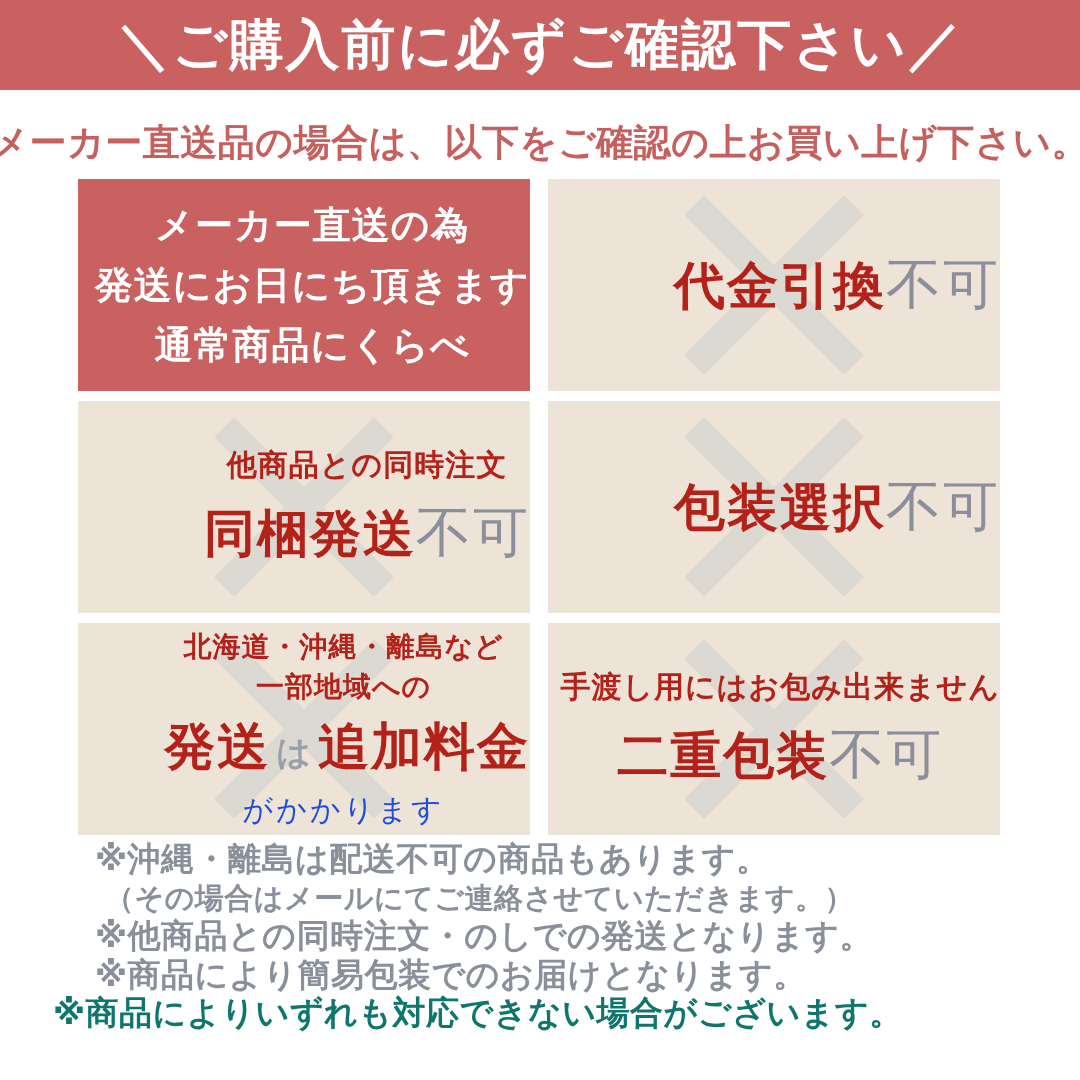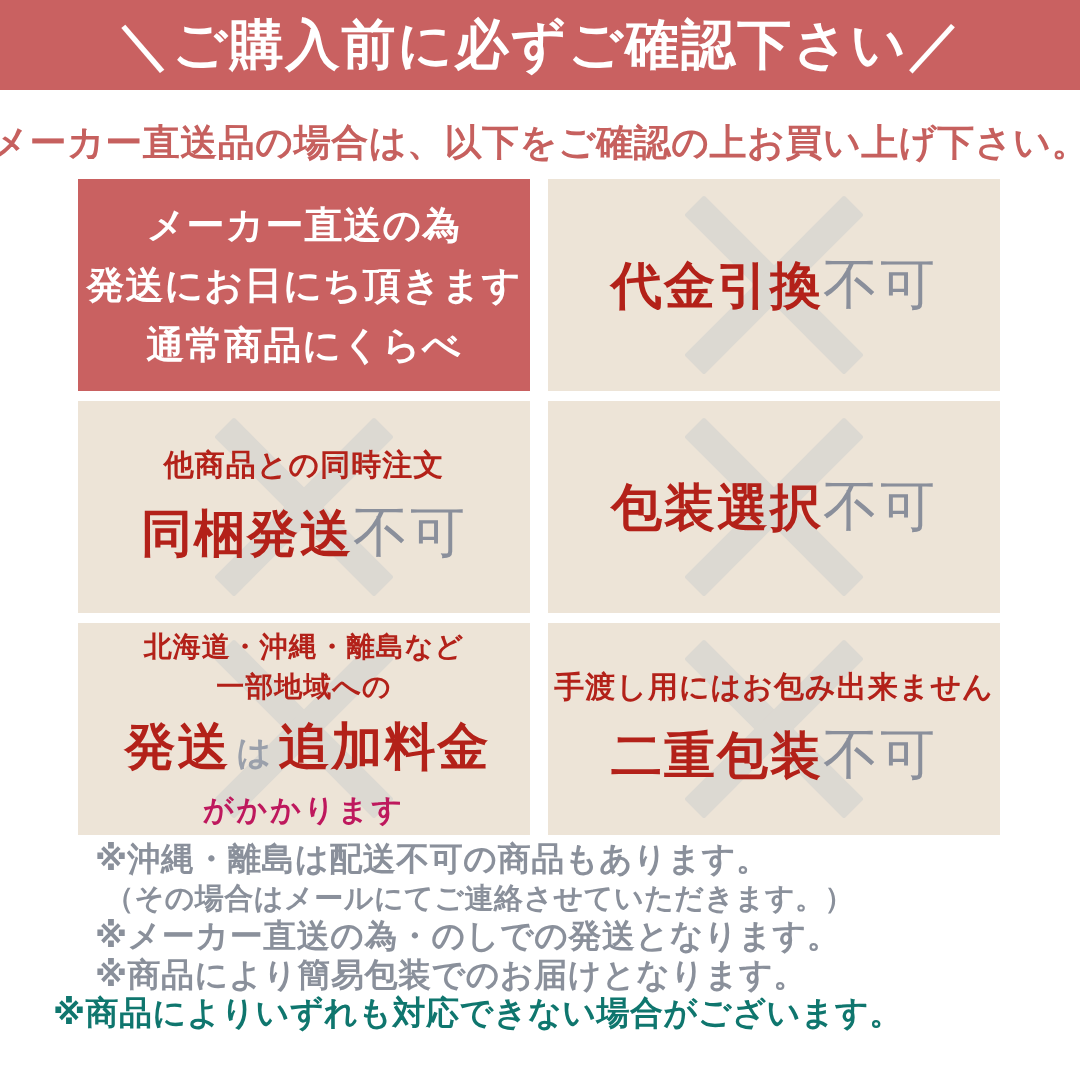--- a/index.html
+++ b/index.html
@@ -36,21 +36,21 @@
   .grid{
     position:absolute;top:179px;left:78px;
     display:grid;
     grid-template-columns:452px 452px;
     grid-template-rows:212px 212px 212px;
     column-gap:18px;row-gap:10px;
   }
   .cell{
     position:relative;
     display:flex;flex-direction:column;
-    align-items:center;justify-content:center;
+    align-items:flex-end;justify-content:center;
     overflow:hidden;
   }
   .cell.red-cell{background:#c96161;}
   .cell.beige-cell{background:#ede4d7;}
   
   .xmark{position:absolute;left:0;top:0;width:100%;height:100%;z-index:0;}
   .xmark .bar{
     position:absolute;left:50%;top:50%;
     width:226px;height:28px;
     background:#dcd9d2;border-radius:2px;
@@ -77,22 +77,22 @@
   .small-red{
     margin:0;color:#b32119;
     font-size:28px;font-weight:700;line-height:40px;
     letter-spacing:1px;white-space:nowrap;
   }
   .mid-gray{
     color:#9aa0ab;font-size:34px;font-weight:600;
     margin:0 6px;letter-spacing:1px;
   }
   .tail-gray{
-    margin:8px 0 0 0;color:#be185d;
-    font-size:30px;font-weight:700;letter-spacing:3px;white-space:nowrap;
+    margin:8px 0 0 0;color:#1d4ed8;
+    font-size:30px;font-weight:400;letter-spacing:3px;white-space:nowrap;
   }
   .remote-big{margin-top:6px;margin-left:7px;}
   
   .notes{
     position:absolute;top:840px;left:95px;width:985px;
   }
   .notes p{margin:0;white-space:nowrap;}
   .note-gray{
     color:#8a909b;font-size:33px;font-weight:600;
     line-height:38.5px;letter-spacing:0.5px;
@@ -194,18 +194,18 @@
             <span class="big-gray">不可</span>
         </div>
       </div>
     </div>
 
   </div>
 
   <div class="notes">
     <p class="note-gray">※沖縄・離島は配送不可の商品もあります。</p>
     <p class="note-small">（その場合はメールにてご連絡させていただきます。）</p>
-    <p class="note-gray">※メーカー直送の為・のしでの発送となります。</p>
+    <p class="note-gray">※他商品との同時注文・のしでの発送となります。</p>
     <p class="note-gray">※商品により簡易包装でのお届けとなります。</p>
     <p class="note-red">※商品によりいずれも対応できない場合がございます。</p>
   </div>
 
 </div>
 
 </body></html>

